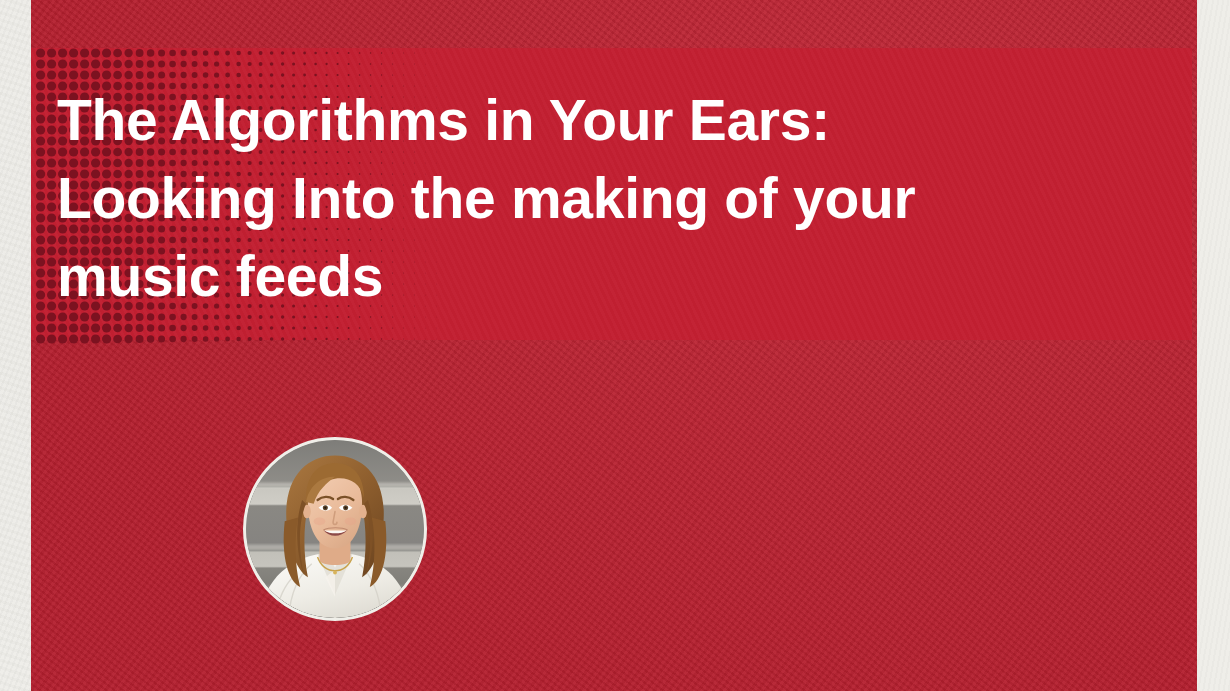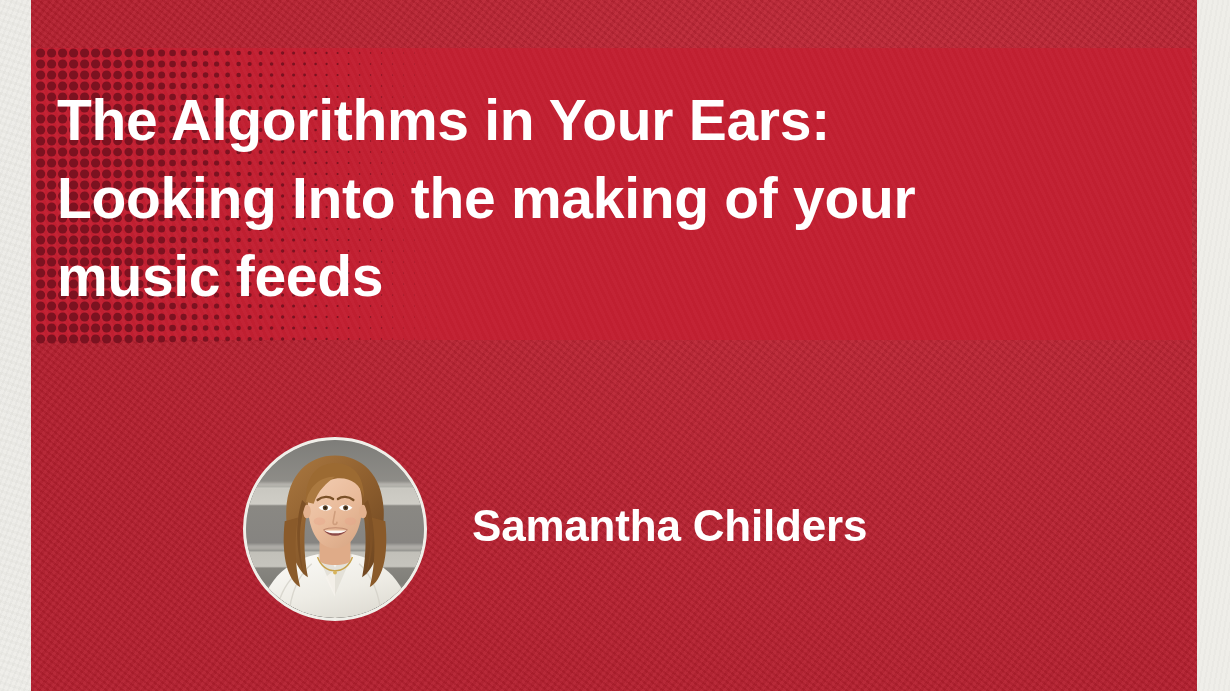--- a/index.html
+++ b/index.html
@@ -1269,19 +1269,18 @@
             <path d="M80 93 C86 90 99 90 105 93" stroke="#c08a6e" stroke-width="1.1" fill="none"></path>
 
             <ellipse cx="76" cy="84" rx="6" ry="4" fill="#e8a489" opacity="0.38"></ellipse>
             <ellipse cx="108" cy="84" rx="6" ry="4" fill="#e8a489" opacity="0.38"></ellipse>
           </g>
         </svg>
       </div>
     </div>
 
     <div class="author-text">
-      <div class="author-name">Samantha Childers</div>
     </div>
   </div>
 
   <div class="right-margin"></div>
 
 </div>
 
 </body></html>

